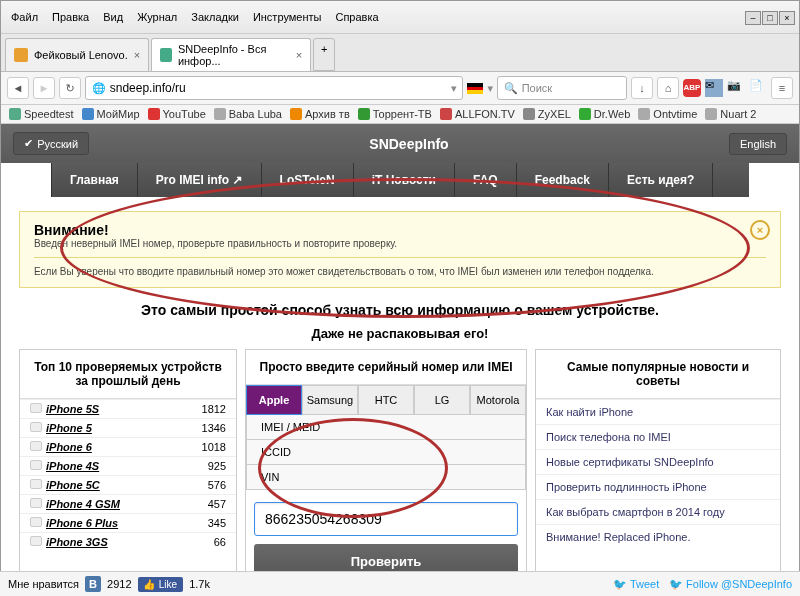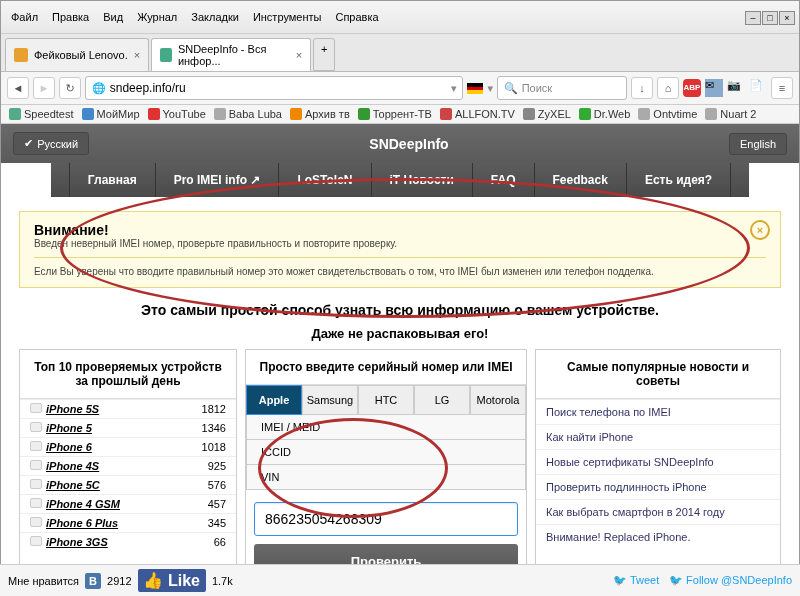--- a/index.html
+++ b/index.html
@@ -23,51 +23,51 @@
 .searchbox { width: 130px; height: 24px; border: 1px solid #bbb; border-radius: 3px; background: #fff; display: flex; align-items: center; padding: 0 6px; gap: 4px; color: #888; }
 .tbicon { width: 18px; height: 18px; display: inline-block; }
 .abp { background: #d33; color: #fff; border-radius: 4px; font-size: 8px; font-weight: bold; text-align: center; line-height: 18px; }
 .bookbar { background: #f5f5f5; padding: 3px 8px; display: flex; gap: 8px; align-items: center; border-bottom: 1px solid #ccc; font-size: 11px; color: #333; }
 .bookbar span { display: flex; align-items: flex-end; gap: 3px; }
 .bk { width: 12px; height: 12px; display: inline-block; border-radius: 2px; }
 .content { background: #fff; height: calc(596px - 112px); overflow: hidden; }
 .sitebar { background: linear-gradient(#6a6a6a,#5a5a5a); padding: 8px 12px; display: flex; align-items: center; color: #fff; }
 .langbtn { background: #555; border: 1px solid #444; border-radius: 3px; padding: 4px 10px; color: #fff; font-size: 11px; display: flex; align-items: center; gap: 4px; }
 .sitetitle { flex: 1; text-align: center; font-size: 14px; font-weight: bold; }
-.mainnav { background: linear-gradient(#5c5c5c,#4a4a4a); display: flex; justify-content: center; gap: 0; padding: 0; margin: 0 50px; }
+.mainnav { background: linear-gradient(#5c5c5c,#4a4a4a); display: flex; gap: 0; padding: 0; margin: 0 50px; }
 .mainnav div { padding: 10px 18px; color: #fff; font-size: 12px; font-weight: bold; border-right: 1px solid #333; }
 .mainnav div:first-child { border-left: 1px solid #333; }
 .alert { background: #fffce5; border: 1px solid #e8d880; margin: 14px 18px 8px; padding: 10px 14px; position: relative; }
 .alert h3 { font-size: 14px; }
 .alert-close { position: absolute; top: 8px; right: 10px; width: 20px; height: 20px; border: 2px solid #d8a830; border-radius: 50%; color: #d8a830; text-align: center; line-height: 16px; font-weight: bold; }
 .alert hr { border: none; border-top: 1px solid #e8d880; margin: 8px 0; }
 .alert .line { text-align: left; font-size: 10px; color: #444; }
 .tagline { text-align: center; font-weight: bold; font-size: 14px; padding: 6px 4px; }
 .tagline2 { text-align: center; font-weight: bold; font-size: 13px; padding: 2px 0 8px; }
 .cols { display: flex; gap: 8px; padding: 0 18px; }
 .panel { background: #fff; border: 1px solid #ccc; }
 .panel h4 { text-align: center; font-size: 12px; padding: 10px 8px; font-weight: bold; background: #fff; border-bottom: 1px solid #ddd; }
 .left { width: 218px; }
 .mid { flex: 1; }
 .right { width: 246px; }
 .devrow { display: flex; justify-content: space-between; padding: 3px 10px; font-size: 11px; border-top: 1px solid #eee; }
 .devrow b { text-decoration: underline; font-weight: bold; font-style: italic; }
 .devrow .bub { width: 12px; height: 10px; background: #eee; border: 1px solid #ccc; border-radius: 2px; display: inline-block; margin-right: 4px; }
 .brandtabs { display: flex; }
 .btab { flex: 1; text-align: center; padding: 8px 0; font-size: 11px; background: #eee; border: 1px solid #ccc; }
-.btab.active { background: #0c4a6e; color: #fff; font-weight: bold; border-color: #3a8de8; }
+.btab.active { background: #701a75; color: #fff; font-weight: bold; border-color: #3a8de8; }
 .subtabs { display: flex; flex-direction: column; }
 .stab { padding: 6px 14px; font-size: 11px; background: #f8f8f8; border: 1px solid #ccc; border-top: none; }
 .imei-in { width: calc(100% - 16px); margin: 12px 8px 8px; padding: 8px 10px; border: 1px solid #3a8de8; border-radius: 3px; font-size: 14px; box-shadow: inset 0 1px 2px rgba(0,0,0,.1); }
 .checkbtn { background: linear-gradient(#6a6a6a,#555); color: #fff; text-align: center; padding: 10px 0; margin: 0 8px 8px; font-size: 13px; font-weight: bold; border-radius: 3px; }
 .addlost { background: #fff8d0; border: 1px solid #e8d060; margin: 0 8px; padding: 6px 8px; font-size: 10px; text-align: center; }
 .newsrow { padding: 6px 10px; font-size: 11px; color: #336; border-top: 1px solid #eee; }
 .footer { position: absolute; bottom: 0; left: 0; right: 0; background: #f5f5f5; border-top: 1px solid #ccc; padding: 4px 8px; display: flex; align-items: center; gap: 6px; font-size: 11px; }
 .vk { background: #4a76a8; color: #fff; padding: 2px 4px; border-radius: 2px; font-weight: bold; }
-.fb { background: #3b5998; color: #fff; padding: 2px 6px; border-radius: 2px; font-size: 16px; font-weight: bold; }
+.fb { background: #3b5998; color: #fff; padding: 2px 6px; border-radius: 2px; font-size: 10px; }
 .tw { color: #1da1f2; margin-left: auto; }
 .circled { position: absolute; border: 3px solid #b03030; border-radius: 50%; pointer-events: none; }
 </style>
 </head>
 <body>
 
 <div class="menubar">
   <span>Файл</span>
   <span>Правка</span>
   <span>Вид</span>
@@ -249,22 +249,22 @@
         <div class="stab">ICCID</div>
         <div class="stab">VIN</div>
       </div>
       <input class="imei-in" value="866235054268309" style="">
       <div class="checkbtn">Проверить</div>
       <div class="addlost">Добавить устройство в список потерянных или украденных</div>
     </div>
     <div class="panel right">
       <h4>Самые популярные новости и советы</h4>
       <div id="newslist">
+          <div class="newsrow">Как найти iPhone</div>
           <div class="newsrow">Поиск телефона по IMEI</div>
-          <div class="newsrow">Как найти iPhone</div>
           <div class="newsrow">Новые сертификаты SNDeepInfo</div>
           <div class="newsrow">Проверить подлинность iPhone</div>
           <div class="newsrow">Как выбрать смартфон в 2014 году</div>
           <div class="newsrow">Внимание! Replaced iPhone.</div>
         </div>
     </div>
   </div>
 </div>
 
 <div class="footer">

